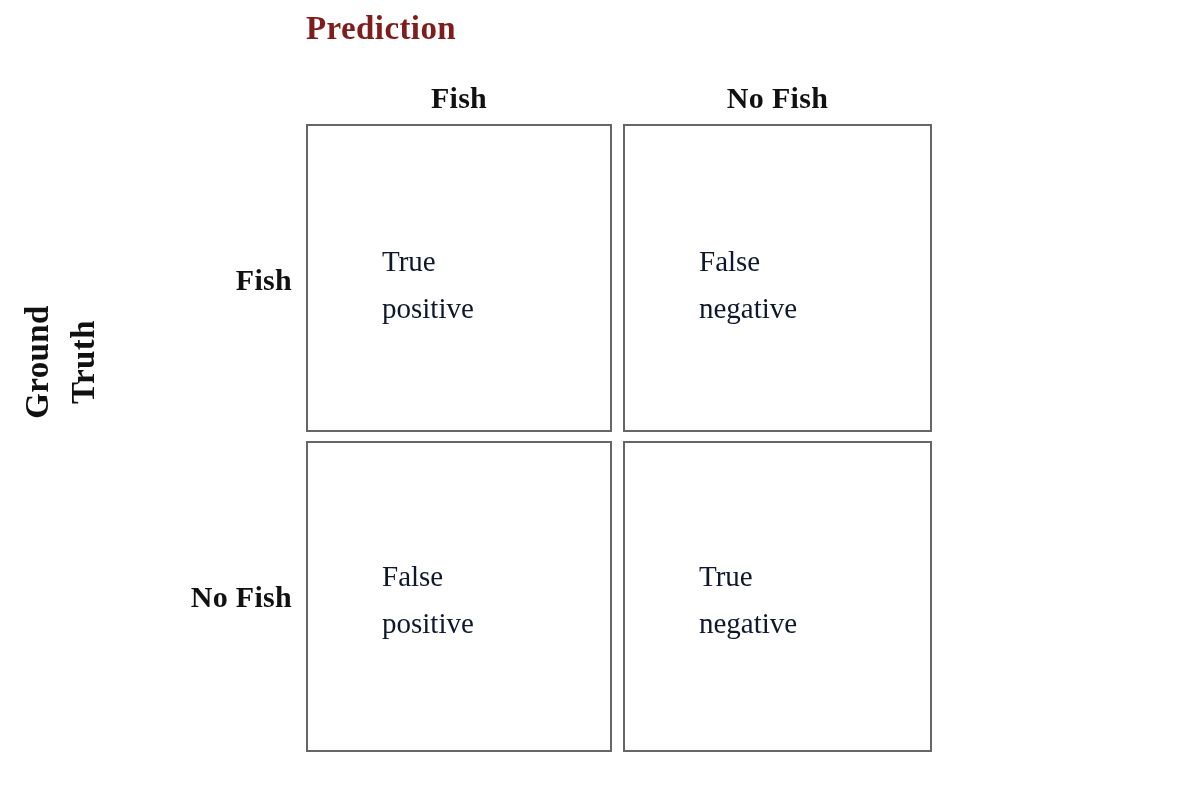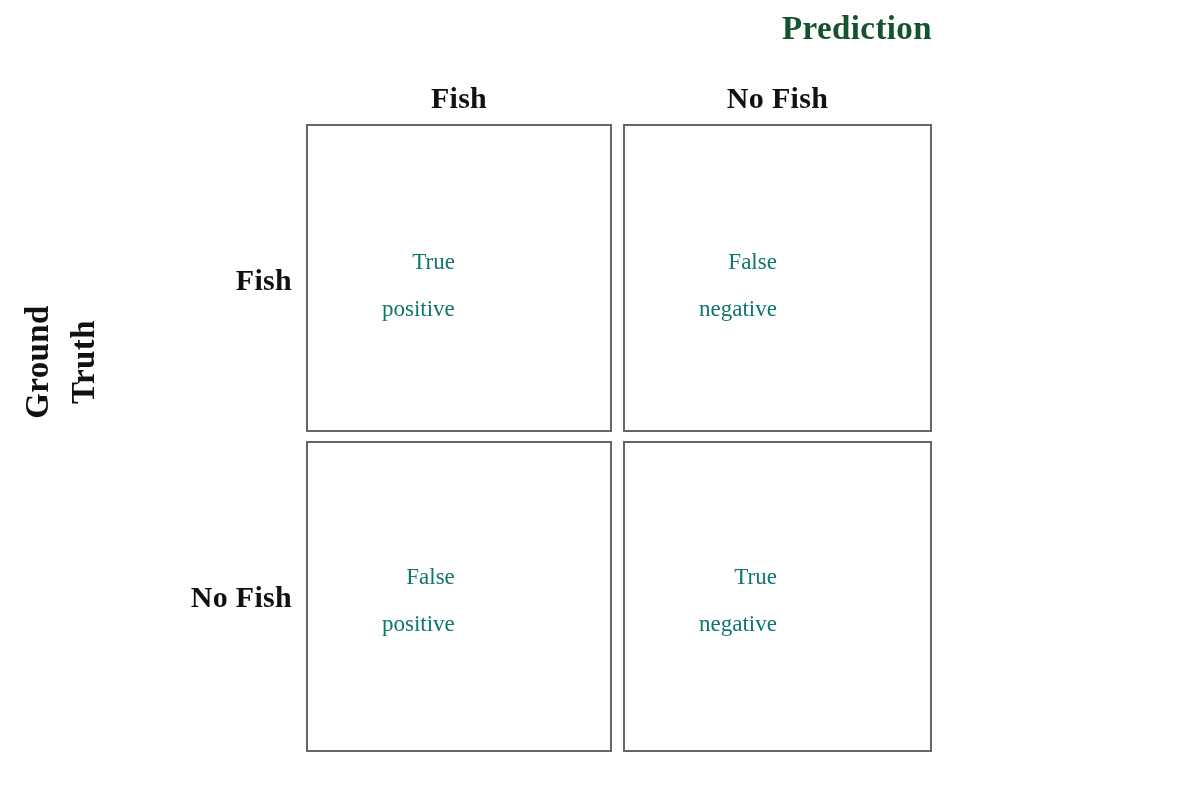--- a/index.html
+++ b/index.html
@@ -18,26 +18,26 @@
     background: #ffffff;
     overflow: hidden;
   }
 
   
   .axis-title-top {
     position: absolute;
     left: 306px;
     top: 8px;
     width: 626px;
-    text-align: right;
+    text-align: left;
     font-size: 33px;
     font-weight: bold;
     letter-spacing: 0.4px;
     line-height: 40px;
-    color: #14532d;
+    color: #7f1d1d;
   }
 
   
   .col-header {
     position: absolute;
     top: 80px;
     font-size: 30px;
     font-weight: bold;
     text-align: center;
     line-height: 36px;
@@ -91,26 +91,25 @@
     background: #ffffff;
   }
   .cell.r0c0 { left: 306px; top: 124px; width: 306px; height: 308px; }
   .cell.r0c1 { left: 623px; top: 124px; width: 309px; height: 308px; }
   .cell.r1c0 { left: 306px; top: 441px; width: 306px; height: 311px; }
   .cell.r1c1 { left: 623px; top: 441px; width: 309px; height: 311px; }
 
   .cell-text {
     position: absolute;
     left: 74px;
-    font-size: 23px;
+    font-size: 29px;
     font-weight: normal;
     line-height: 47px;
-    color: #0f766e;
+    color: #0f172a;
     white-space: nowrap;
-    text-align: right;
   }
   .cell.r0c0 .cell-text,
   .cell.r0c1 .cell-text { top: 112px; }
   .cell.r1c0 .cell-text,
   .cell.r1c1 .cell-text { top: 110px; }
 
   .cell-text span { display: block; }
 </style>
 </head>
 <body>

